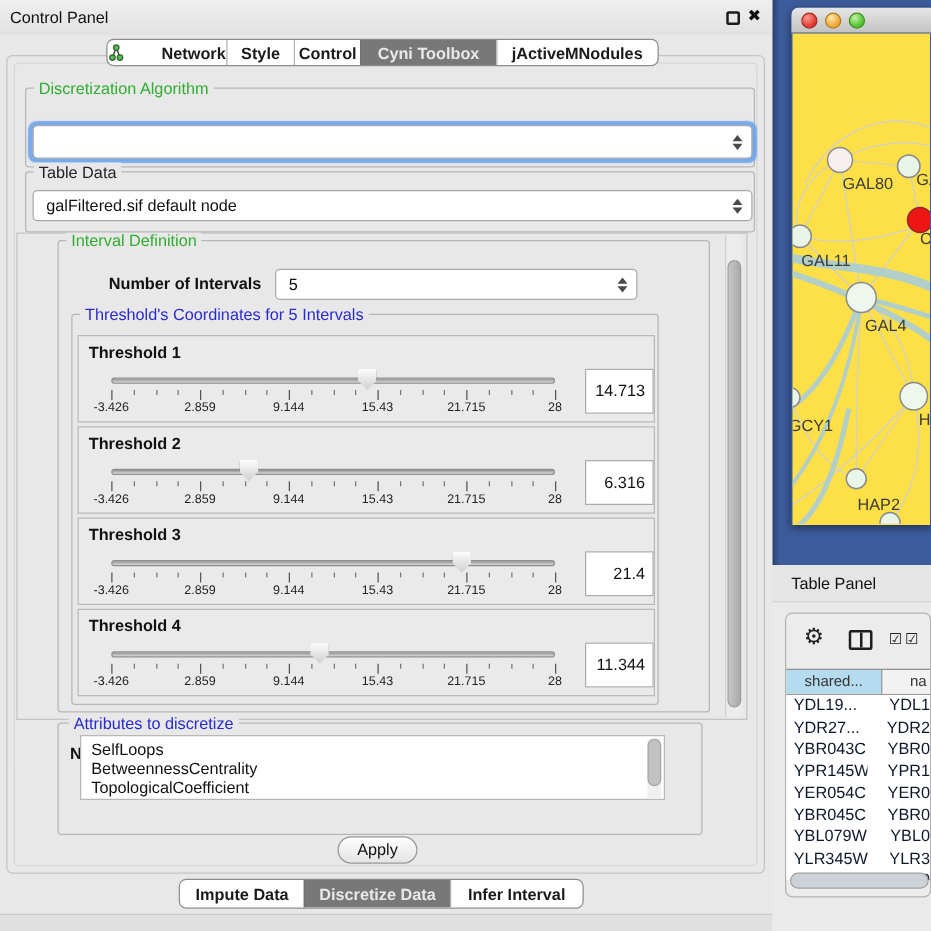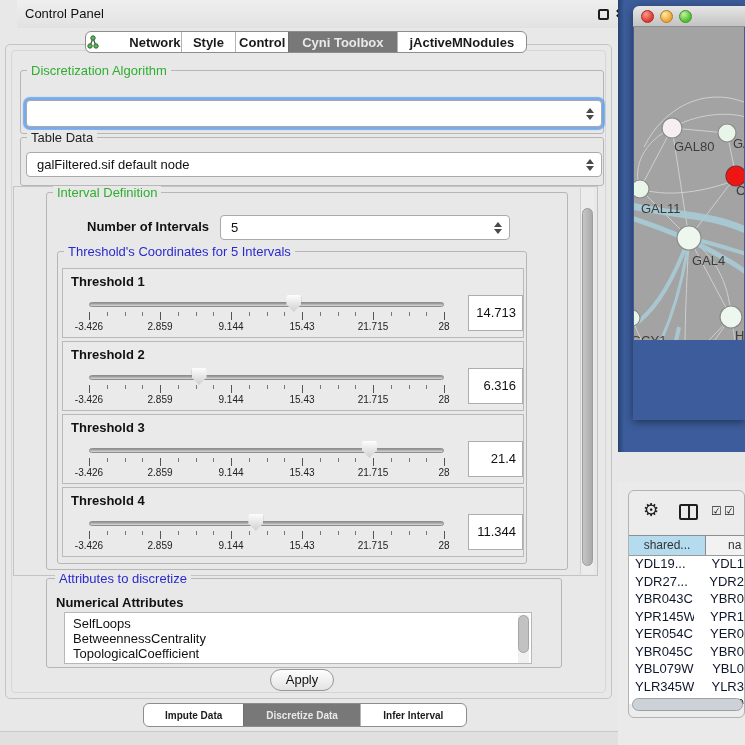--- a/index.html
+++ b/index.html
@@ -1,36 +1,36 @@
 <!DOCTYPE html>
 <html><head>
 <meta charset="utf-8">
 <style>
   html,body{margin:0;padding:0;background:#e8e8e8;}
   *{box-sizing:border-box;font-family:"Liberation Sans","DejaVu Sans",sans-serif;}
   #stage{position:relative;width:745px;height:745px;overflow:hidden;background:#e8e8e8;}
   .abs{position:absolute;}
 
   
-  .cp-titlebar{left:0;top:0;width:618px;height:28px;background:linear-gradient(#efefef,#e2e2e2);margin-left:17px;}
+  .cp-titlebar{left:0;top:0;width:618px;height:28px;background:linear-gradient(#efefef,#e2e2e2);}
   .cp-title{left:8px;top:0;height:28px;line-height:28px;font-size:13px;color:#111;}
   .float-icon{left:581px;top:9px;width:11px;height:11px;border:2px solid #1c1c1c;border-radius:2px;}
   .close-icon{left:598px;top:0;height:28px;line-height:28px;font-size:13px;font-weight:bold;color:#111;font-family:"DejaVu Sans",sans-serif;}
 
   .outer-panel{left:5px;top:44px;width:607px;height:655px;border:1px solid #c4c4c4;border-radius:5px;}
   .inner-panel{left:11px;top:50px;width:595px;height:643px;border:1px solid #d6d6d6;border-radius:4px;}
 
   
   .seg{display:flex;border:1px solid #8d8d8d;border-radius:6px;overflow:hidden;background:#fff;height:22px;}
   .seg .tab{display:flex;align-items:center;justify-content:center;font-size:13px;font-weight:600;color:#1a1a1a;border-left:1px solid #b4b4b4;white-space:nowrap;}
   .seg .tab:first-child{border-left:none;}
   .seg .tab.sel{background:#787878;color:#e9e9e9;border-left-color:#6f6f6f;}
   .tabbar-top{left:85px;top:31px;width:442px;}
   .tabbar-bottom{left:143px;top:703px;width:324px;height:24px;}
-  .tabbar-bottom .tab{font-size:10px;}
+  .tabbar-bottom .tab{font-size:13px;}
   .net-glyph{width:14px;height:14px;margin-right:5px;}
 
   
   .group{border:1px solid #b6b6b6;border-radius:3px;}
   .legend{position:absolute;top:-8px;left:6px;background:#e8e8e8;padding:0 4px;font-size:13px;line-height:15px;white-space:nowrap;}
   .legend.green{color:#2fae2f;}
   .legend.blue{color:#2a2ace;}
   .legend.black{color:#222;}
 
   
@@ -58,38 +58,38 @@
   .th-handle{position:absolute;top:26px;width:15px;height:17px;background:linear-gradient(#fdfdfd,#cfcfcf);clip-path:polygon(8% 0,92% 0,100% 12%,100% 55%,50% 100%,0 55%,0 12%);filter:drop-shadow(0 0 1px #777);}
   .th-ticks{position:absolute;left:26px;top:43px;width:355px;height:8px;}
   .th-ticks i{position:absolute;width:1px;background:#777;top:0;}
   .th-ticks i.minor{height:4px;}
   .th-ticks i.major{height:8px;background:#555;}
   .th-ticklabels{position:absolute;left:26px;top:52px;width:355px;height:12px;}
   .th-ticklabels span{position:absolute;transform:translateX(-50%);font-size:10px;font-weight:normal;color:#222;white-space:nowrap;}
   .th-value{position:absolute;left:405px;top:26px;width:55px;height:36px;background:#fff;border:1px solid #adadad;font-size:13px;color:#111;text-align:right;line-height:34px;padding-right:6px;}
 
   
-  .attr-list{left:64px;top:612px;width:468px;height:52px;background:#fff;border:1px solid #b7b7b7;overflow:hidden;}
+  .attr-list{left:64px;top:588px;width:468px;height:52px;background:#fff;border:1px solid #b7b7b7;overflow:hidden;}
   .attr-item{font-size:13px;color:#111;line-height:15px;padding-left:8px;white-space:nowrap;}
   .attr-scroll{position:absolute;right:2px;top:2px;width:11px;height:48px;background:#f0f0f0;}
   .attr-thumb{position:absolute;right:0;top:0;width:11px;height:38px;background:#c2c2c2;border:1px solid #a5a5a5;border-radius:6px;}
 
   .apply-btn{left:270px;top:669px;width:64px;height:22px;border:1px solid #979797;border-radius:11px;background:linear-gradient(#fefefe,#e3e3e3);font-size:13px;color:#111;text-align:center;line-height:20px;}
 
   .bottom-strip{left:0;top:731px;width:618px;height:14px;background:#e0e0e0;border-top:1px solid #c9c9c9;}
 
   
   .desktop{left:618px;top:0;width:127px;height:452px;background:linear-gradient(90deg,#27426f 0,#3c5c9b 6px,#3c5c9b 100%);}
   .net-window{left:633px;top:6px;width:112px;height:414px;border-radius:6px 0 0 0;overflow:hidden;box-shadow:0 2px 8px rgba(0,0,0,.45);}
   .net-titlebar{position:absolute;left:0;top:0;width:100%;height:21px;background:linear-gradient(#e6e6e6,#c3c3c3);border-bottom:1px solid #8f8f8f;}
   .tl{position:absolute;top:4px;width:13px;height:13px;border-radius:50%;}
   .tl.red{left:8px;background:radial-gradient(circle at 35% 30%,#ff9a8f,#e03c32 65%);border:1px solid #a5281f;}
   .tl.yellow{left:27px;background:radial-gradient(circle at 35% 30%,#ffe9a8,#f0a63a 65%);border:1px solid #b07c1e;}
   .tl.green{left:46px;background:radial-gradient(circle at 35% 30%,#c4f2a2,#52c234 65%);border:1px solid #3d8f1e;}
-  .net-canvas{position:absolute;left:1px;top:21px;width:110px;height:313px;background:#a3a3a3;overflow:hidden;}
+  .net-canvas{position:absolute;left:1px;top:21px;width:110px;height:508px;background:#fde047;overflow:hidden;}
 
   .tp-titlebar{left:618px;top:452px;width:127px;height:30px;background:#e5e5e5;border-bottom:1px solid #d0d0d0;}
   .tp-title{left:15px;top:0;height:30px;line-height:30px;font-size:13px;color:#111;position:absolute;}
   .tp-bg{left:618px;top:482px;width:127px;height:263px;background:#eaeaea;}
   .table-card{left:628px;top:490px;width:117px;height:228px;border:1px solid #b2b2b2;border-radius:6px;background:#ececec;overflow:hidden;}
   .tb-toolbar{position:absolute;left:0;top:0;width:100%;height:44px;}
   .gear{position:absolute;left:14px;top:8px;font-size:18px;color:#222;font-family:"DejaVu Sans",sans-serif;}
   .cols-icon{position:absolute;left:50px;top:13px;width:19px;height:16px;border:2px solid #1e1e1e;border-radius:2px;}
   .cols-icon:before{content:"";position:absolute;left:50%;top:0;width:2px;height:100%;background:#1e1e1e;transform:translateX(-50%);}
   .chk{position:absolute;top:13px;font-size:12px;color:#222;font-family:"DejaVu Sans",sans-serif;}
@@ -425,20 +425,23 @@
           <text x="58" y="238">GAL4</text>
           <text x="-3" y="318">GCY1</text>
           <text x="101" y="313">H</text>
           <text x="52" y="381">HAP2</text>
           <text x="102" y="168">C</text>
         </g>
       </svg>
     </div>
   </div>
 
+  <div class="abs tp-titlebar">
+    <div class="tp-title">Table Panel</div>
+  </div>
   <div class="abs tp-bg"></div>
 
   <div class="abs table-card">
     <div class="tb-toolbar">
       <span class="gear">⚙</span>
       <span class="cols-icon"></span>
       <span class="chk" style="left:82px;">☑</span>
       <span class="chk" style="left:95px;">☑</span>
     </div>
     <div class="thead">

